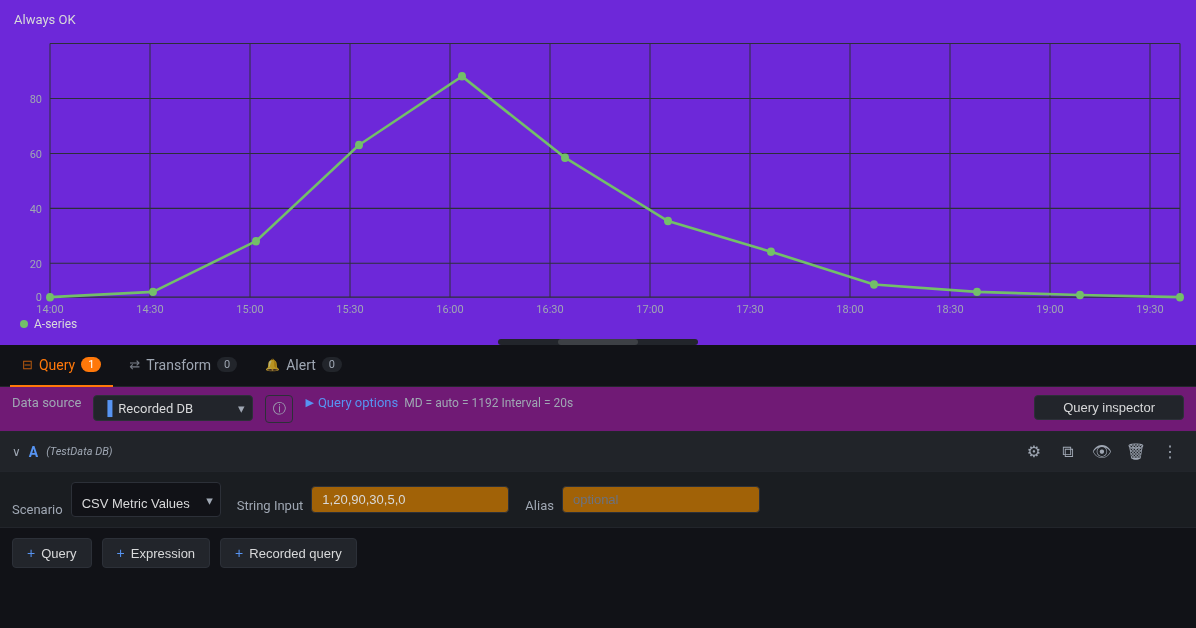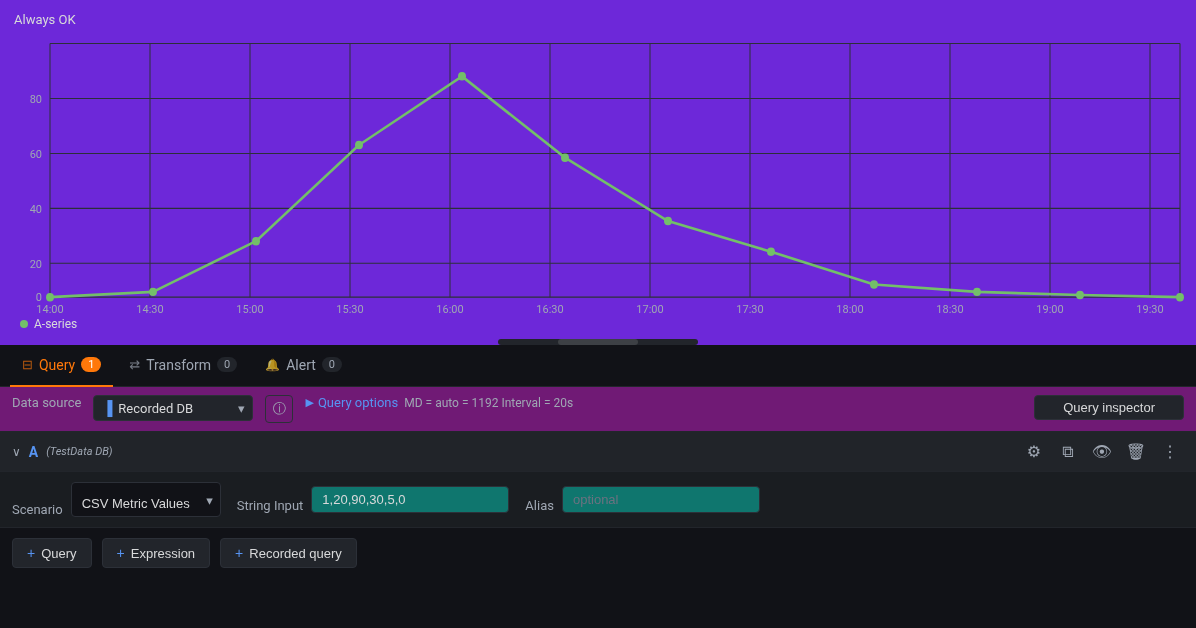--- a/index.html
+++ b/index.html
@@ -305,21 +305,21 @@
       content: '▾';
       position: absolute;
       right: 8px;
       top: 50%;
       transform: translateY(-50%);
       color: #9fa7b3;
       pointer-events: none;
     }
 
     .field-input {
-      background: #0f766e;
+      background: #a16207;
       border: 1px solid #2c3038;
       border-radius: 4px;
       color: #d8d9da;
       padding: 5px 10px;
       font-size: 13px;
       min-width: 180px;
     }
 
     .field-input::placeholder {
       color: #6b7280;

